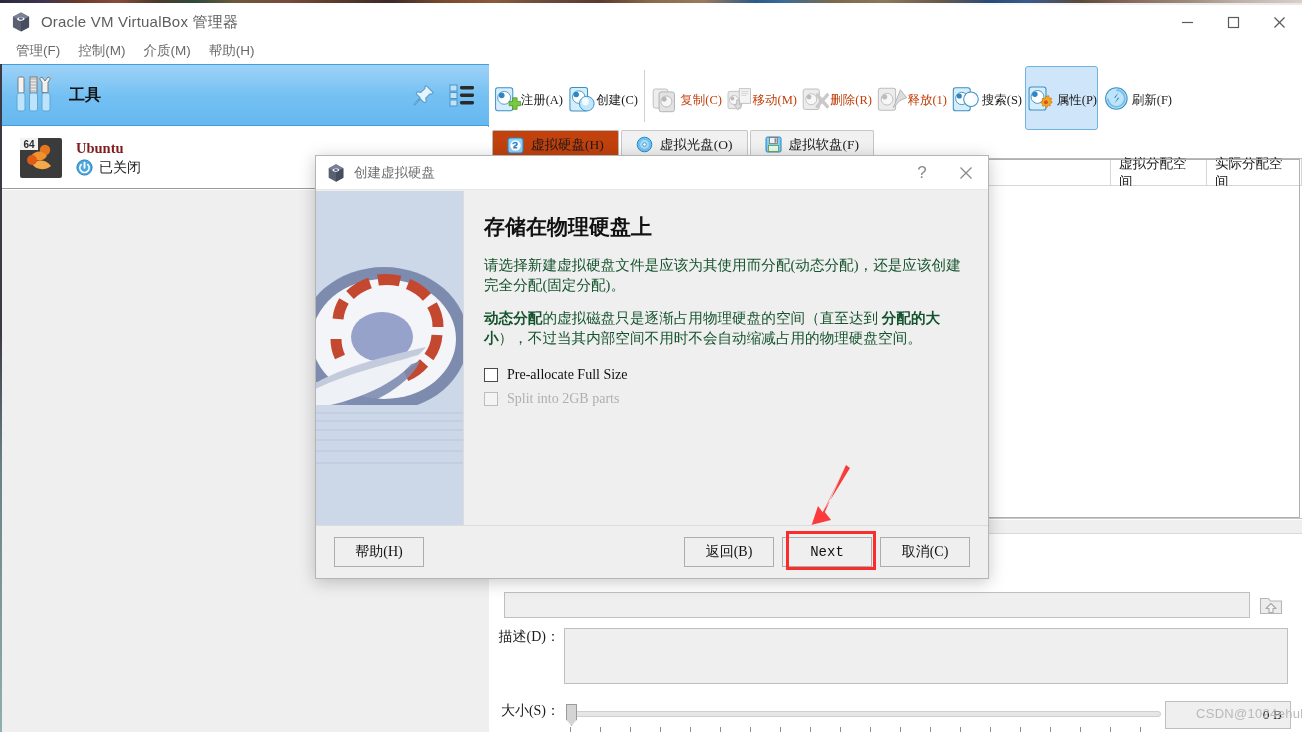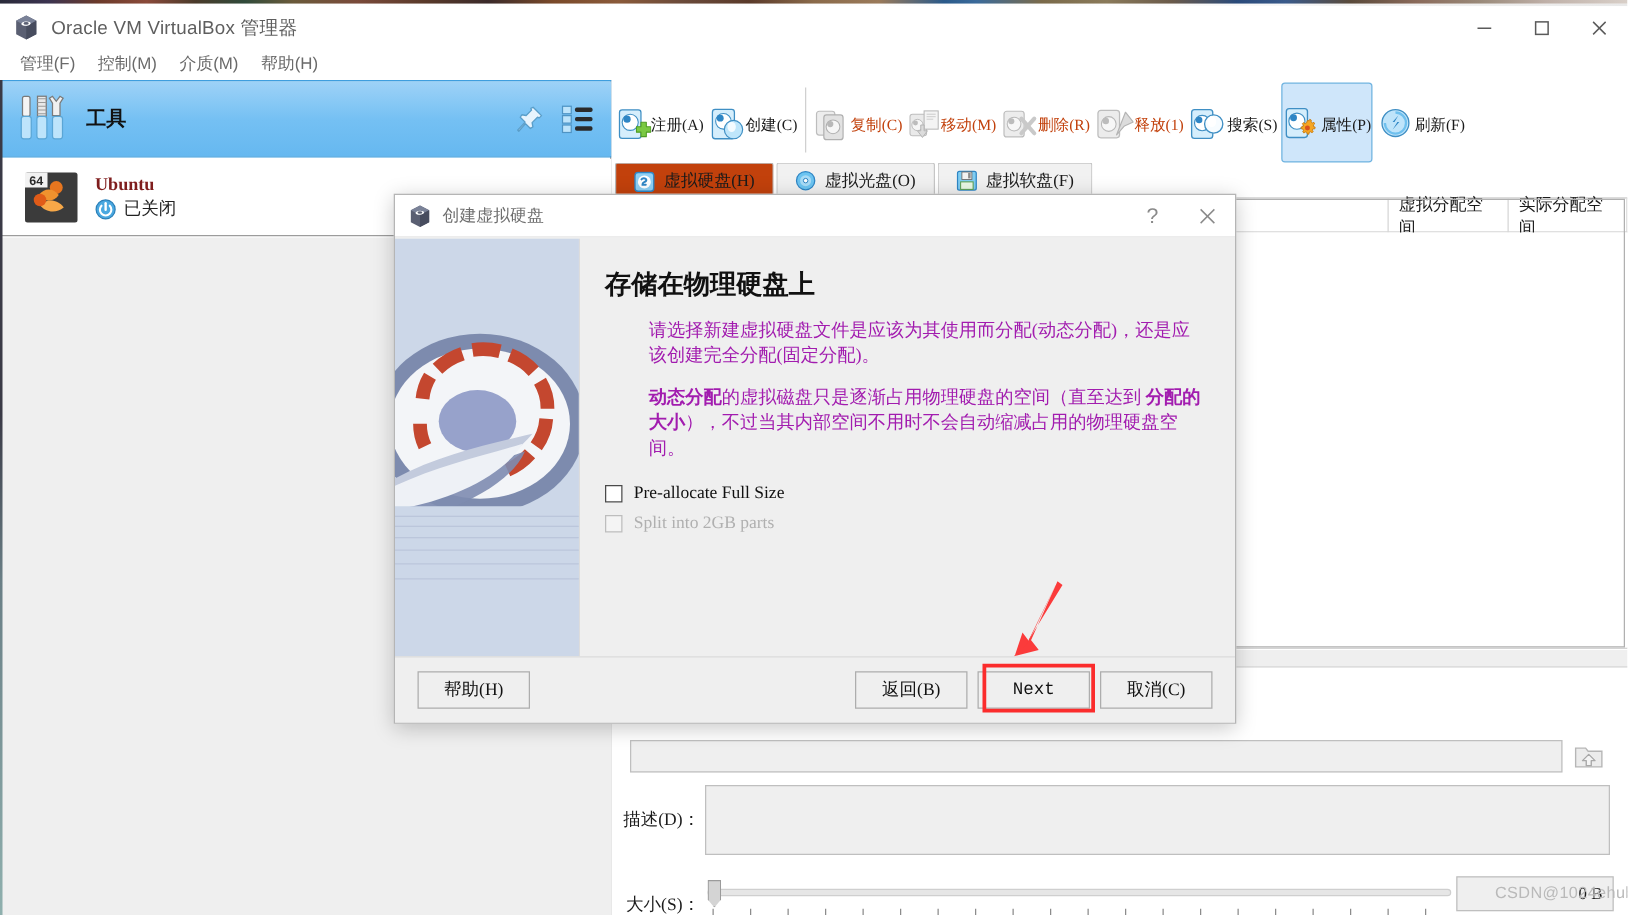--- a/index.html
+++ b/index.html
@@ -149,21 +149,21 @@
   }
 
   
   .details{
     position:absolute; top:456px; left:0; width:812px; height:212px; background:#fff;
   }
   .sep-band{
     position:absolute; top:0; left:0; width:812px; height:14px; background:#efefef;
     border-bottom:1px solid #d8d8d8;
   }
-  .frow{ position:absolute; display:flex; align-items:center; }
+  .frow{ position:absolute; display:flex; }
   .flabel{
     font-size:14px; color:#1b1b1b; text-align:right;
     font-family:"Liberation Serif", serif; white-space:nowrap;
   }
   .fbtn-folder{
     width:26px; height:26px; display:flex; align-items:center; justify-content:center;
   }
   .ftext{
     background:#efefef; border:1px solid #bfbfbf;
   }
@@ -210,22 +210,22 @@
     width:148px; height:350px; position:relative; overflow:hidden;
     background:linear-gradient(180deg,#ccd7e8 0%,#ccd7e8 58%,#d3dcea 70%,#d6dfec 100%);
     border-right:1px solid #dcdcdc;
   }
   .dlg-main{ flex:1; padding:22px 22px 0 20px; }
   .dlg-h1{
     font-size:21px; font-weight:bold; color:#111;
     font-family:"Liberation Serif", serif; margin-bottom:14px;
   }
   .dlg-p{
-    font-size:14.6px; color:#a21caf; line-height:1.38;
-    font-family:"Liberation Serif", serif; margin-bottom:13px;margin-left:35px;
+    font-size:14.6px; color:#14532d; line-height:1.38;
+    font-family:"Liberation Serif", serif; margin-bottom:13px;
   }
   .dlg-p b{ font-weight:bold; }
   .cbrow{ display:flex; align-items:center; gap:9px; margin-top:6px; }
   .cbox{
     width:14px; height:14px; border:1px solid #4a4a4a; background:#fff;
     flex:0 0 auto;
   }
   .cbox.dis{ border-color:#bdbdbd; background:#f4f4f4; }
   .cblabel{
     font-size:14px; color:#111;

